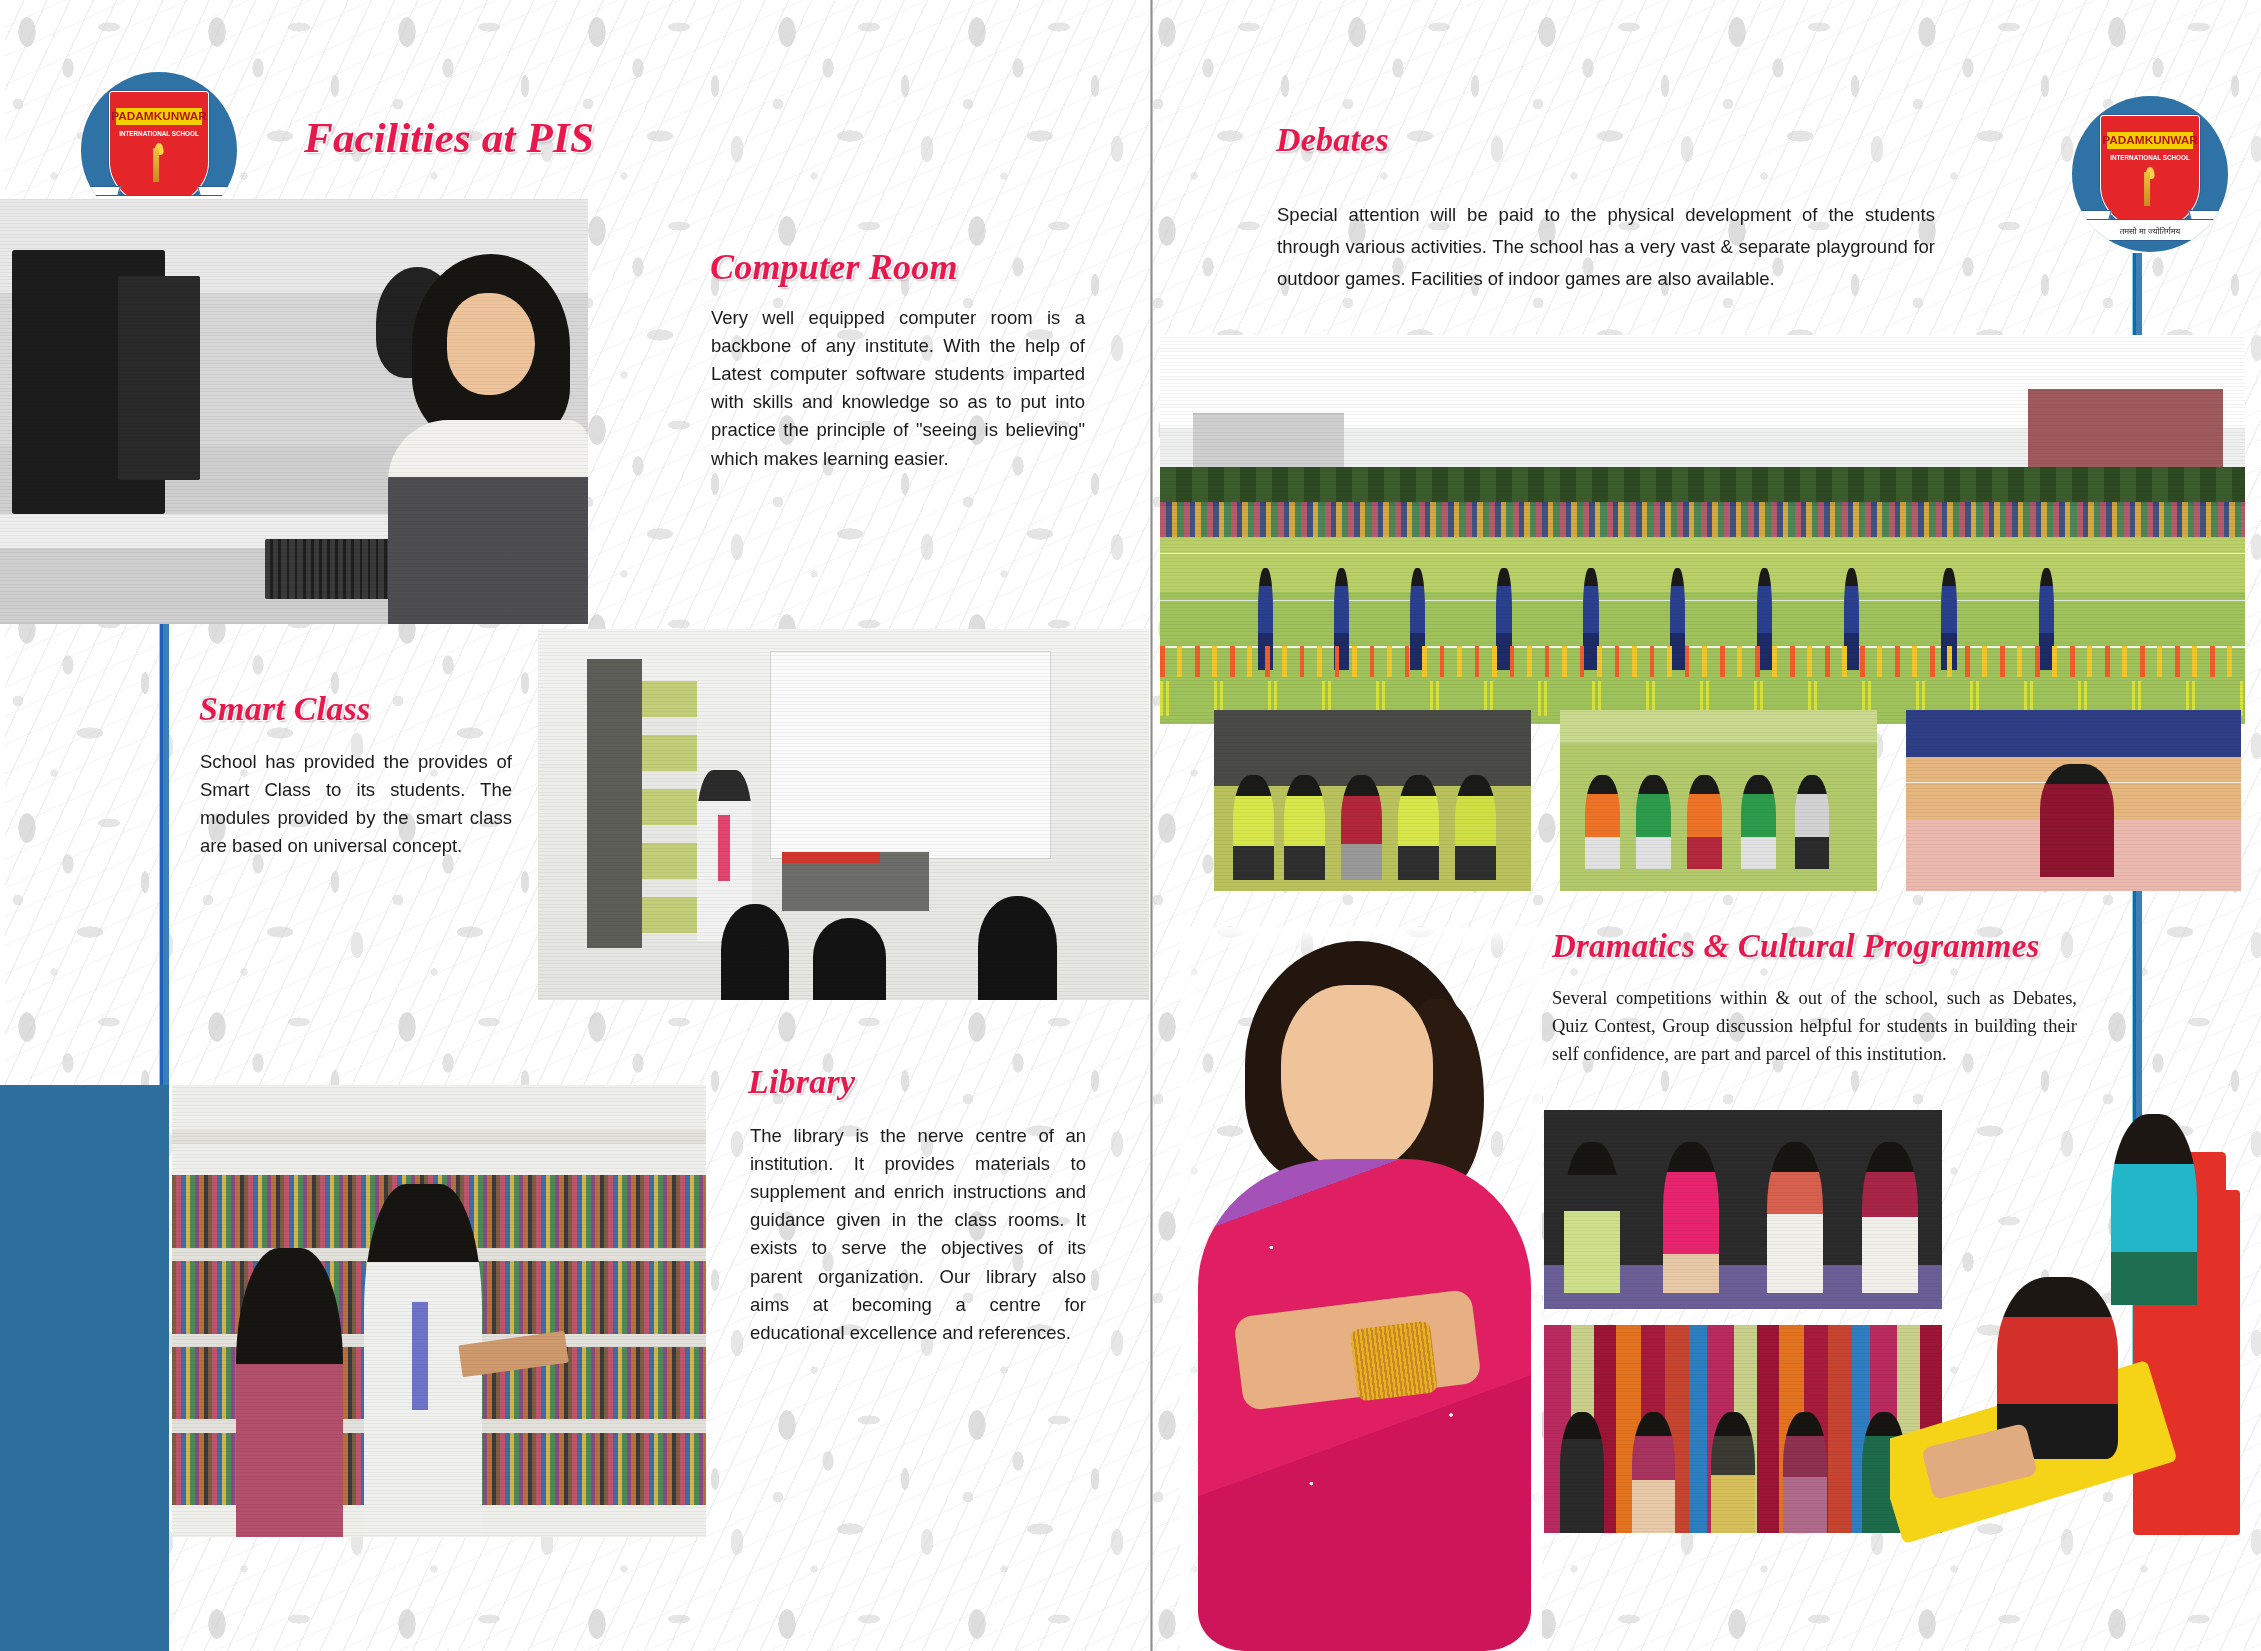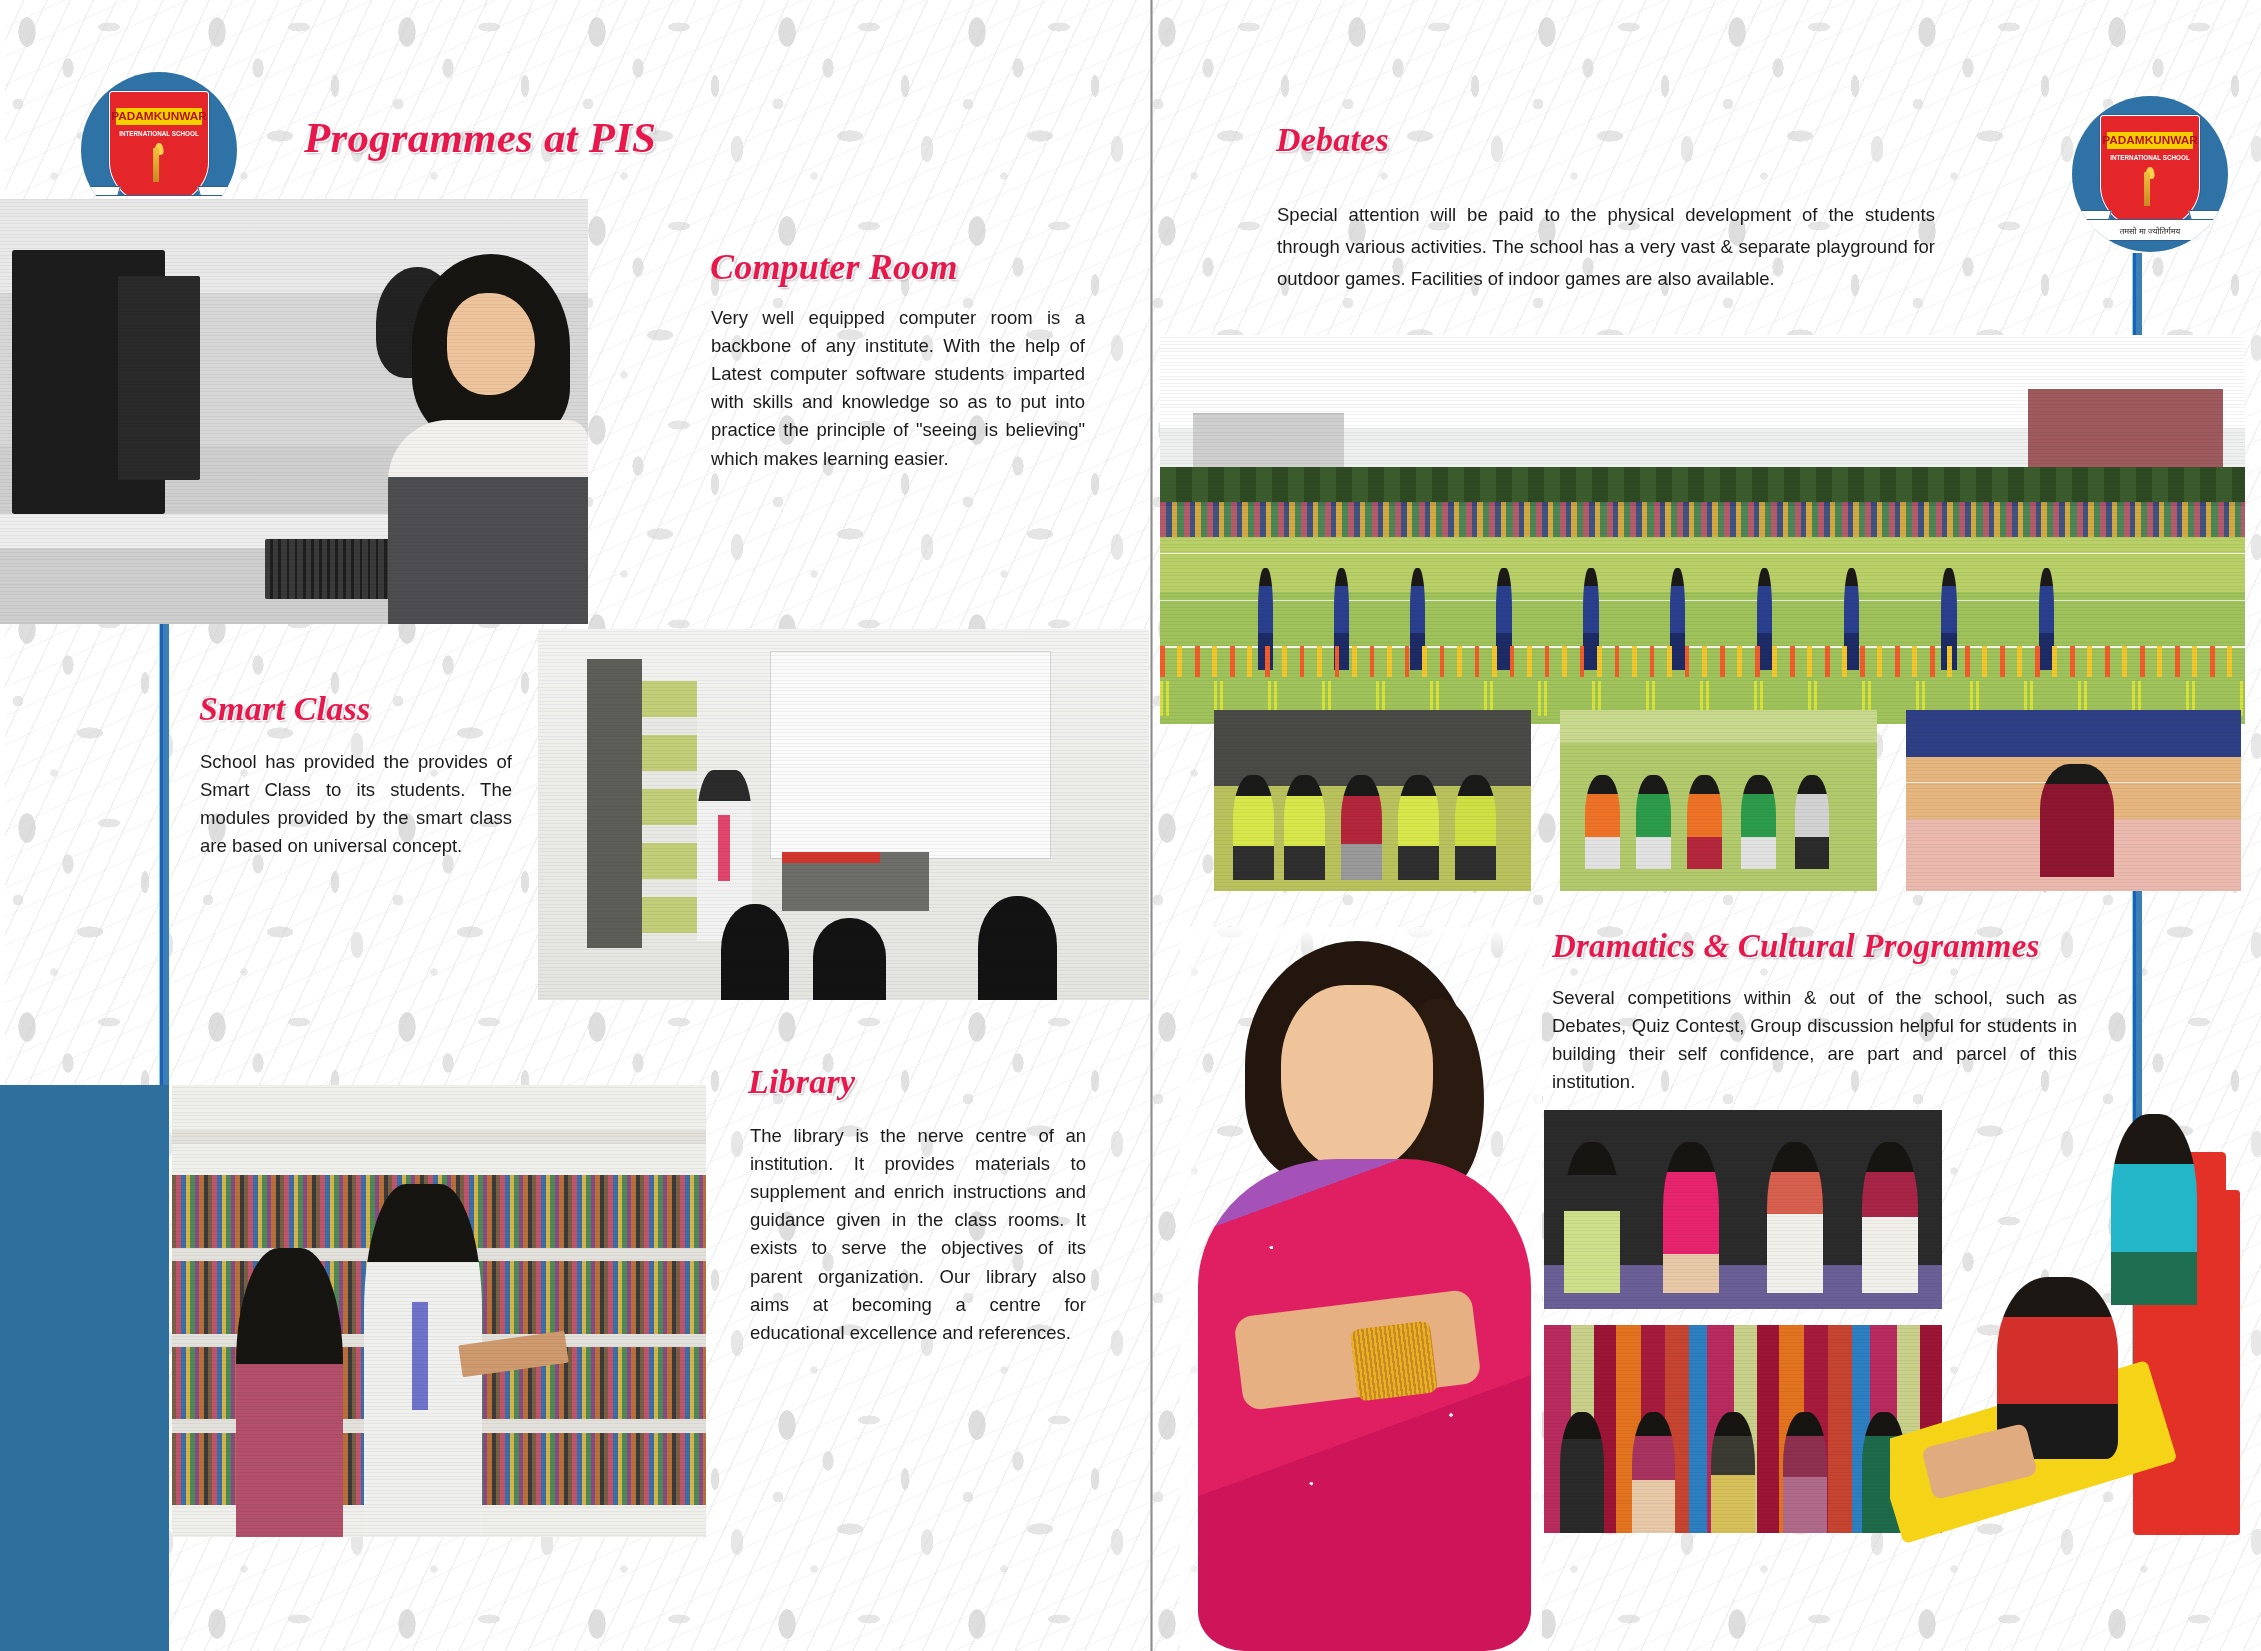--- a/index.html
+++ b/index.html
@@ -249,21 +249,21 @@
         <div class="flame"></div>
         <div class="torch"></div>
       </div>
       <div class="wing-l"></div>
       <div class="wing-r"></div>
       <div class="ribbon">
         <span style="font-size:8.1px">तमसो मा ज्योतिर्गमय</span>
       </div>
     </div>
 
-    <h1 class="heading" style="position:absolute; left:304px; top:113px; font-size:43px;">Programmes at PIS</h1>
+    <h1 class="heading" style="position:absolute; left:304px; top:113px; font-size:43px;">Facilities at PIS</h1>
 
     <div class="photo feather" style="left:0; top:199px; width:588px; height:425px;">
       <div class="sc-computer">
         <div class="monitor"></div>
           <div class="monitor2"></div>
         <div class="deskbar"></div>
           <div class="kbd"></div>
         <div class="girl2"></div>
         <div class="girl-hair"></div>
           <div class="girl-face"></div>
@@ -392,21 +392,21 @@
 
     <div class="photo" style="left:1906px; top:710px; width:335px; height:181px;">
       <div class="sc-badm">
           <div class="net"></div>
           <div class="kid"></div>
         </div>
       <div class="grain"></div>
     </div>
 
     <h2 class="heading" style="position:absolute; left:1552px; top:928px; font-size:33px;">Dramatics &amp; Cultural Programmes</h2>
-    <p class="body-text" style="position:absolute; left:1552px; top:984px; width:525px; font-size:18.5px;">Several competitions within &amp; out of the school, such as Debates, Quiz Contest, Group discussion helpful for students in building their self confidence, are part and parcel of this institution.</p>
+    <p class="body-text" style="position:absolute; left:1552px; top:984px; width:525px; font-size:18.5px;font-family:Liberation Serif, serif;">Several competitions within &amp; out of the school, such as Debates, Quiz Contest, Group discussion helpful for students in building their self confidence, are part and parcel of this institution.</p>
 
     <div class="photo feather" style="left:1180px; top:927px; width:362px; height:724px; background:transparent;">
       <div class="sc-saree">
         <div class="hair"></div>
           <div class="hairR"></div>
           <div class="face"></div>
         <div class="body"></div>
           <div class="arm"></div>
           <div class="bangles"></div>
       </div>

